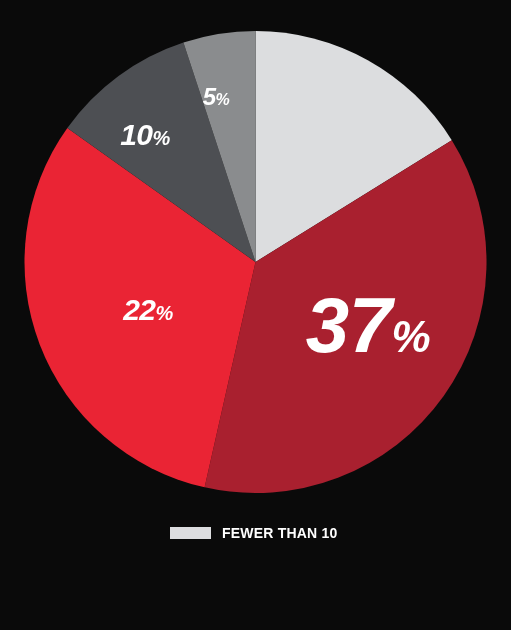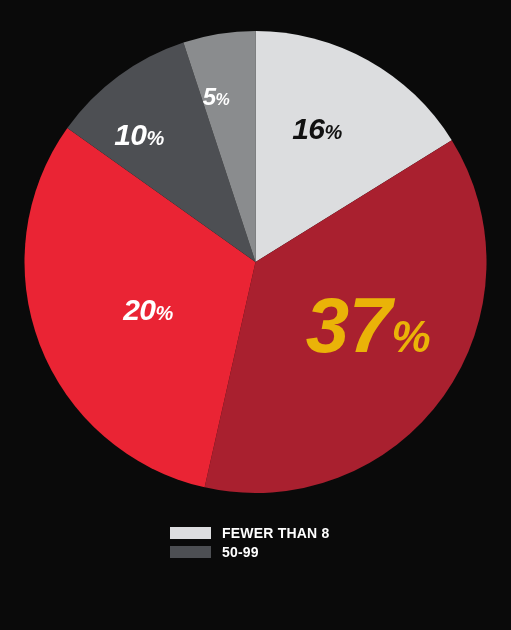--- a/index.html
+++ b/index.html
@@ -51,27 +51,27 @@
   }
   .slice-label .pct {
     font-weight: bold;
     font-style: italic;
   }
 
   
   #label-0 { left: 317px; top: 129px; font-size: 30px; color: #111111; }
   #label-0 .pct { font-size: 20px; }
 
-  #label-1 { left: 368px; top: 325px; font-size: 78px; color: #eab308; }
+  #label-1 { left: 368px; top: 325px; font-size: 78px; color: #ffffff; }
   #label-1 .pct { font-size: 44px; }
 
   #label-2 { left: 148px; top: 310px; font-size: 30px; color: #ffffff; }
   #label-2 .pct { font-size: 20px; }
 
-  #label-3 { left: 139px; top: 135px; font-size: 30px; color: #ffffff; }
+  #label-3 { left: 145px; top: 135px; font-size: 30px; color: #ffffff; }
   #label-3 .pct { font-size: 20px; }
 
   #label-4 { left: 216px; top: 97px; font-size: 24px; color: #ffffff; }
   #label-4 .pct { font-size: 16px; }
 
   
   #legend {
     position: absolute;
     left: 170px;
     top: 523px;
@@ -107,45 +107,38 @@
     <svg id="pie-svg" width="511" height="510" viewBox="0 0 511 510">
       <g id="pie-slices">
           <path d="M 255.5 262 L 255.50 31.00 A 231 231 0 0 1 451.79 140.21 Z" fill="#dcdddf"></path>
           <path d="M 255.5 262 L 451.79 140.21 A 231 231 0 0 1 204.61 487.32 Z" fill="#a9202f"></path>
           <path d="M 255.5 262 L 204.61 487.32 A 231 231 0 0 1 67.33 128.01 Z" fill="#ea2434"></path>
           <path d="M 255.5 262 L 67.33 128.01 A 231 231 0 0 1 183.42 42.53 Z" fill="#4d4f53"></path>
           <path d="M 255.5 262 L 183.42 42.53 A 231 231 0 0 1 255.50 31.00 Z" fill="#8a8c8e"></path>
         </g>
     </svg>
 
-    <div class="slice-label" id="label-0">
-      <span class="num">16</span><span class="pct">%</span>
-    </div>
 
     <div class="slice-label" id="label-1">
       <span class="num">37</span><span class="pct">%</span>
     </div>
 
     <div class="slice-label" id="label-2">
-      <span class="num">20</span><span class="pct">%</span>
+      <span class="num">22</span><span class="pct">%</span>
     </div>
 
     <div class="slice-label" id="label-3">
       <span class="num">10</span><span class="pct">%</span>
     </div>
 
     <div class="slice-label" id="label-4">
       <span class="num">5</span><span class="pct">%</span>
     </div>
   </div>
 
   <div id="legend">
       <div class="legend-row">
         <div class="legend-swatch" style="background: rgb(220, 221, 223);"></div>
-        <div class="legend-label">FEWER THAN 8</div>
-      </div>
-      <div class="legend-row">
-        <div class="legend-swatch" style="background: rgb(77, 79, 83);"></div>
-        <div class="legend-label">50-99</div>
+        <div class="legend-label">FEWER THAN 10</div>
       </div>
     </div>
 
 </div>
 
 </body></html>

